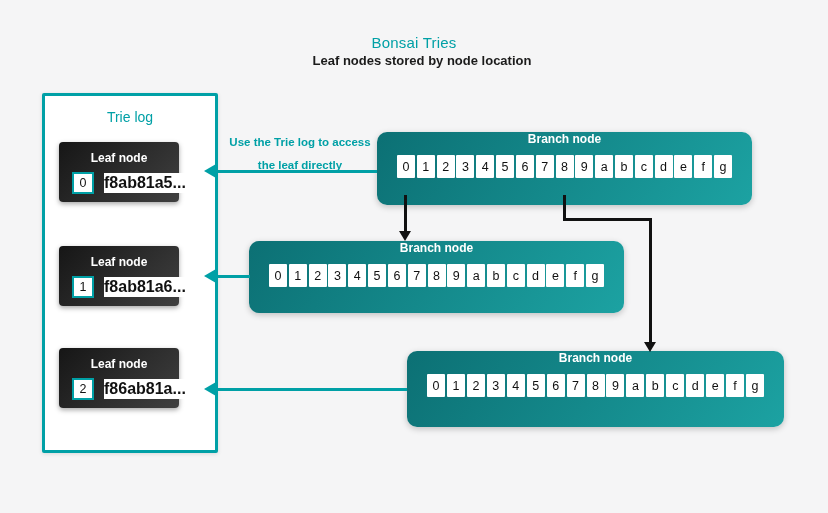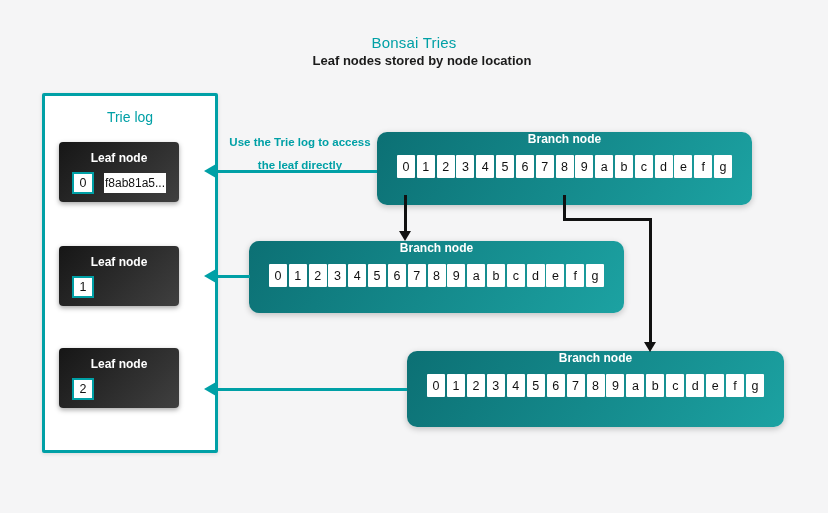--- a/index.html
+++ b/index.html
@@ -33,21 +33,21 @@
   }
   .leaf-label{text-align:center;color:#ffffff;font-weight:bold;font-size:12px;margin-bottom:7px;}
   .leaf-row{display:flex;align-items:center;padding:0 13px;gap:10px;}
   .idx{
     width:22px;height:22px;background:#ffffff;border:2px solid var(--accent,#00a0a6);
     display:flex;align-items:center;justify-content:center;
     font-size:12.5px;color:#111;box-sizing:border-box;flex:0 0 auto;
   }
   .hash{
     flex:1;height:20px;background:#ffffff;display:flex;align-items:center;justify-content:center;
-    font-size:12px;color:#111;white-space:nowrap;
+    font-size:16px;color:#111;white-space:nowrap;font-weight:bold;
   }
   .branch{
     position:absolute;border-radius:10px;box-sizing:border-box;padding-top:0;
     background:linear-gradient(125deg,var(--branch-gradient-start,#0c7074),var(--branch-gradient-end,#1ca2a2));
     box-shadow:0 2px 6px rgba(0,0,0,.22);
   }
   .branch-label{text-align:center;color:#ffffff;font-weight:bold;font-size:12px;}
   .cells{display:flex;justify-content:space-between;padding:0 20px;margin-top:9px;}
   .cell{
     width:18px;height:23px;background:#ffffff;color:#111;font-size:12.5px;
@@ -86,26 +86,28 @@
     <div class="leaf-label">Leaf node</div>
     <div class="leaf-row">
       <span class="idx">0</span>
       <span class="hash">f8ab81a5...</span>
     </div>
   </div>
   <div class="leaf" style="top:246px;">
     <div class="leaf-label">Leaf node</div>
     <div class="leaf-row">
       <span class="idx">1</span>
+      <span class="hash">f8ab81a6...</span>
     </div>
   </div>
   <div class="leaf" style="top:348px;">
     <div class="leaf-label">Leaf node</div>
     <div class="leaf-row">
       <span class="idx">2</span>
+      <span class="hash">f86ab81a...</span>
     </div>
   </div>
 
   <div class="annotation">Use the Trie log to access the leaf directly</div>
 
   <div class="branch" style="left:377px;top:132px;width:375px;height:73px;">
     <div class="branch-label">Branch node</div>
     <div class="cells">
         <span class="cell">0</span>
         <span class="cell">1</span>

